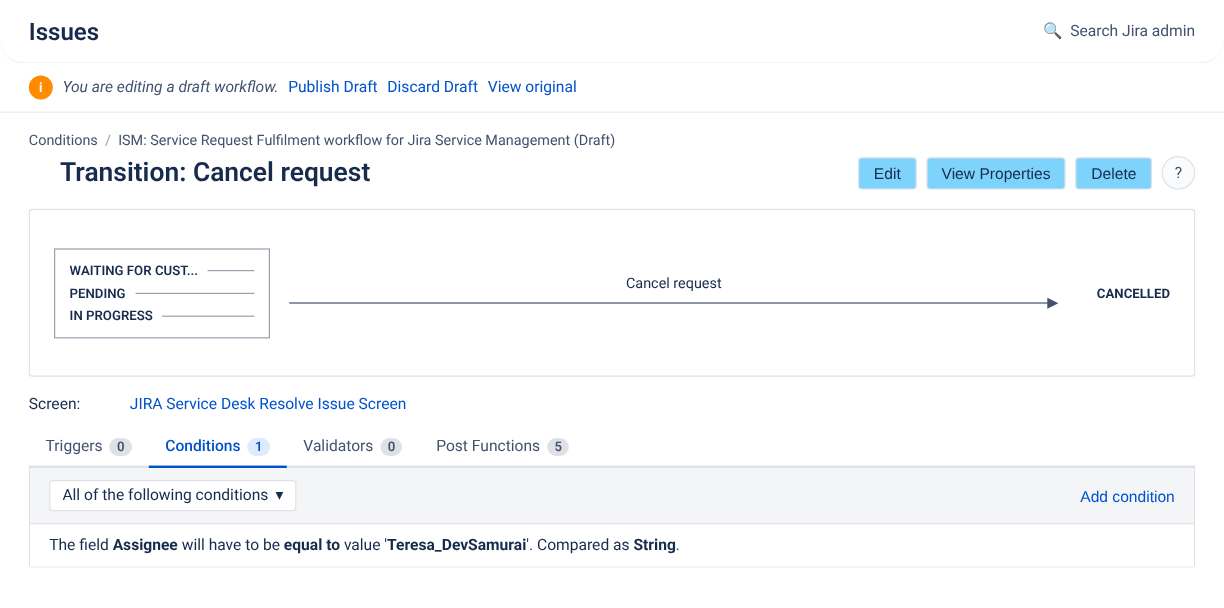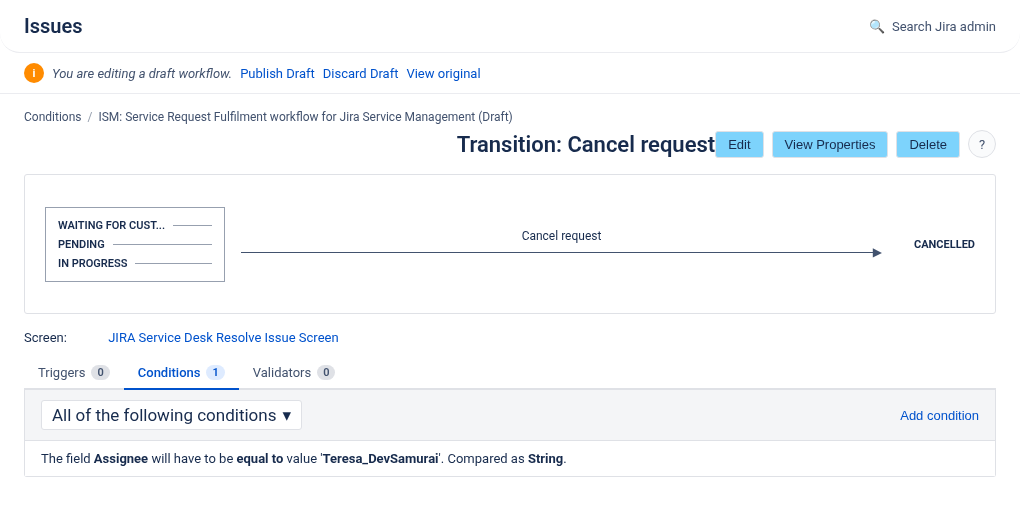--- a/index.html
+++ b/index.html
@@ -86,22 +86,23 @@
     .breadcrumb a {
       color: #42526E;
       text-decoration: none;
     }
     .breadcrumb-sep { color: #97A0AF; }
 
     
     .page-title-row {
       display: flex;
       align-items: center;
-      justify-content: flex-end;
+      justify-content: space-between;
       margin-bottom: 16px;
+      margin-left: 26px;
     }
     .page-title {
       font-size: 22px;
       font-weight: 600;
       color: #172B4D;
     }
     .title-actions {
       display: flex;
       align-items: center;
       gap: 8px;
@@ -275,21 +276,21 @@
       align-items: center;
       justify-content: space-between;
       padding: 10px 16px;
       background: #F4F5F7;
       border-bottom: 1px solid #DFE1E6;
     }
     .conditions-dropdown {
       display: flex;
       align-items: center;
       gap: 6px;
-      font-size: 17px;
+      font-size: 13px;
       color: #172B4D;
       cursor: pointer;
       background: #fff;
       border: 1px solid #DFE1E6;
       border-radius: 3px;
       padding: 4px 10px;
     }
     .add-condition-btn {
       color: #0052CC;
       font-size: 13px;
@@ -383,20 +384,24 @@
       <span class="tab-badge">0</span>
     </div>
     <div class="tab active">
       <span>Conditions</span>
       <span class="tab-badge">1</span>
     </div>
     <div class="tab">
       <span>Validators</span>
       <span class="tab-badge">0</span>
     </div>
+    <div class="tab">
+      <span>Post Functions</span>
+      <span class="tab-badge">5</span>
+    </div>
   </div>
 
   <div class="conditions-panel">
     <div class="conditions-header">
       <div class="conditions-dropdown">
         <span>All of the following conditions</span>
         <span>▾</span>
       </div>
       <button class="add-condition-btn">Add condition</button>
     </div>

